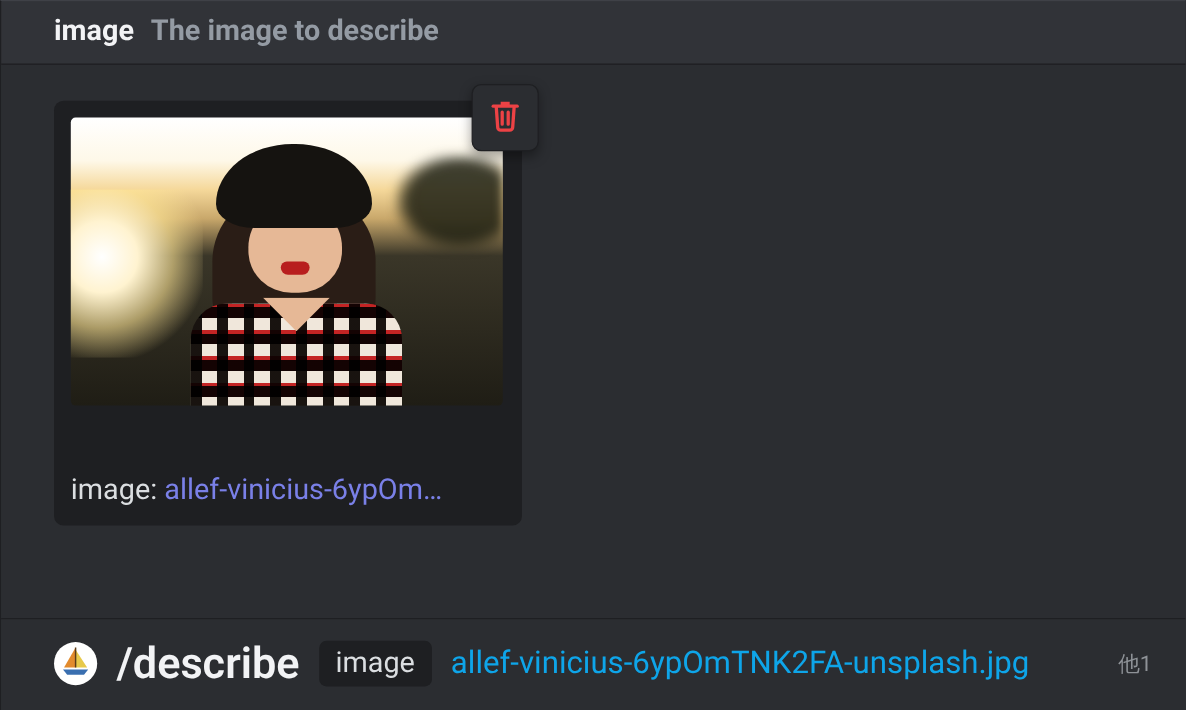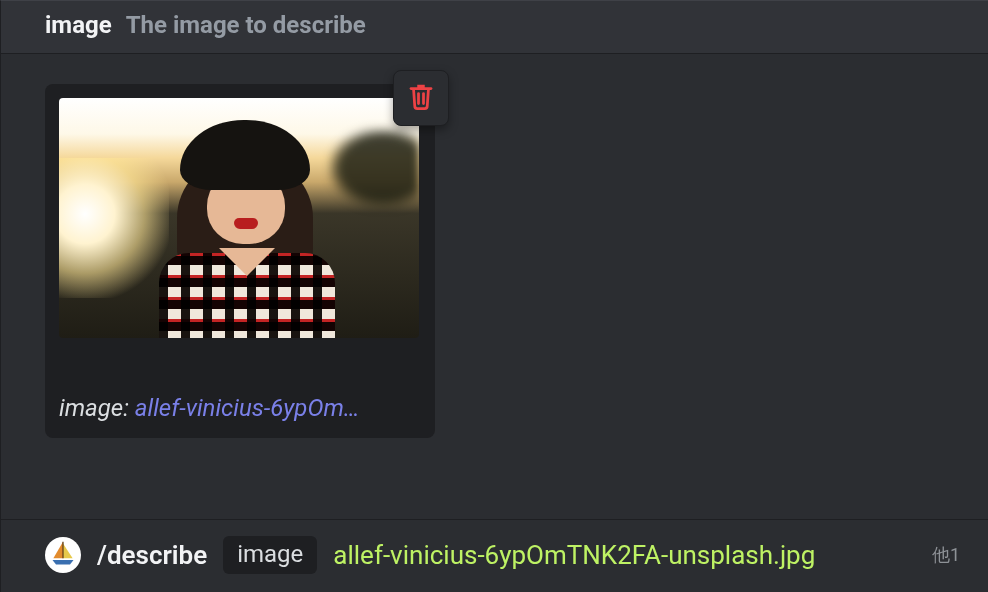--- a/index.html
+++ b/index.html
@@ -37,21 +37,20 @@
       font-size: 24px;
       color: #949ba4;
       font-weight: 700;
     }
     .main {
       flex: 1;
       background: #2b2d31;
       border-top: 1px solid #1e1f22;
       padding: 30px 28px 20px 44px;
       position: relative;
-      font-style: italic;
     }
     .attachment-card {
       background: #1e1f22;
       border-radius: 8px;
       width: 390px;
       padding: 14px 14px 16px 14px;
       position: relative;
     }
     .attachment-thumb {
       width: 360px;
@@ -185,34 +184,34 @@
       align-items: center;
       justify-content: center;
       flex-shrink: 0;
       overflow: hidden;
     }
     .avatar svg {
       width: 28px;
       height: 28px;
     }
     .command {
-      font-size: 26px;
+      font-size: 36px;
       font-weight: 600;
       color: #f2f3f5;
     }
     .param-chip {
       background: #1e1f22;
       border-radius: 6px;
       padding: 4px 14px 6px 14px;
       font-size: 24px;
       color: #dbdee1;
     }
     .filevalue {
       font-size: 26px;
-      color: #bef264;
+      color: #0ea5e9;
       flex: 1;
       white-space: nowrap;
       overflow: hidden;
     }
     .trailing {
       font-size: 18px;
       color: #8e9297;
       flex-shrink: 0;
     }
   </style>

